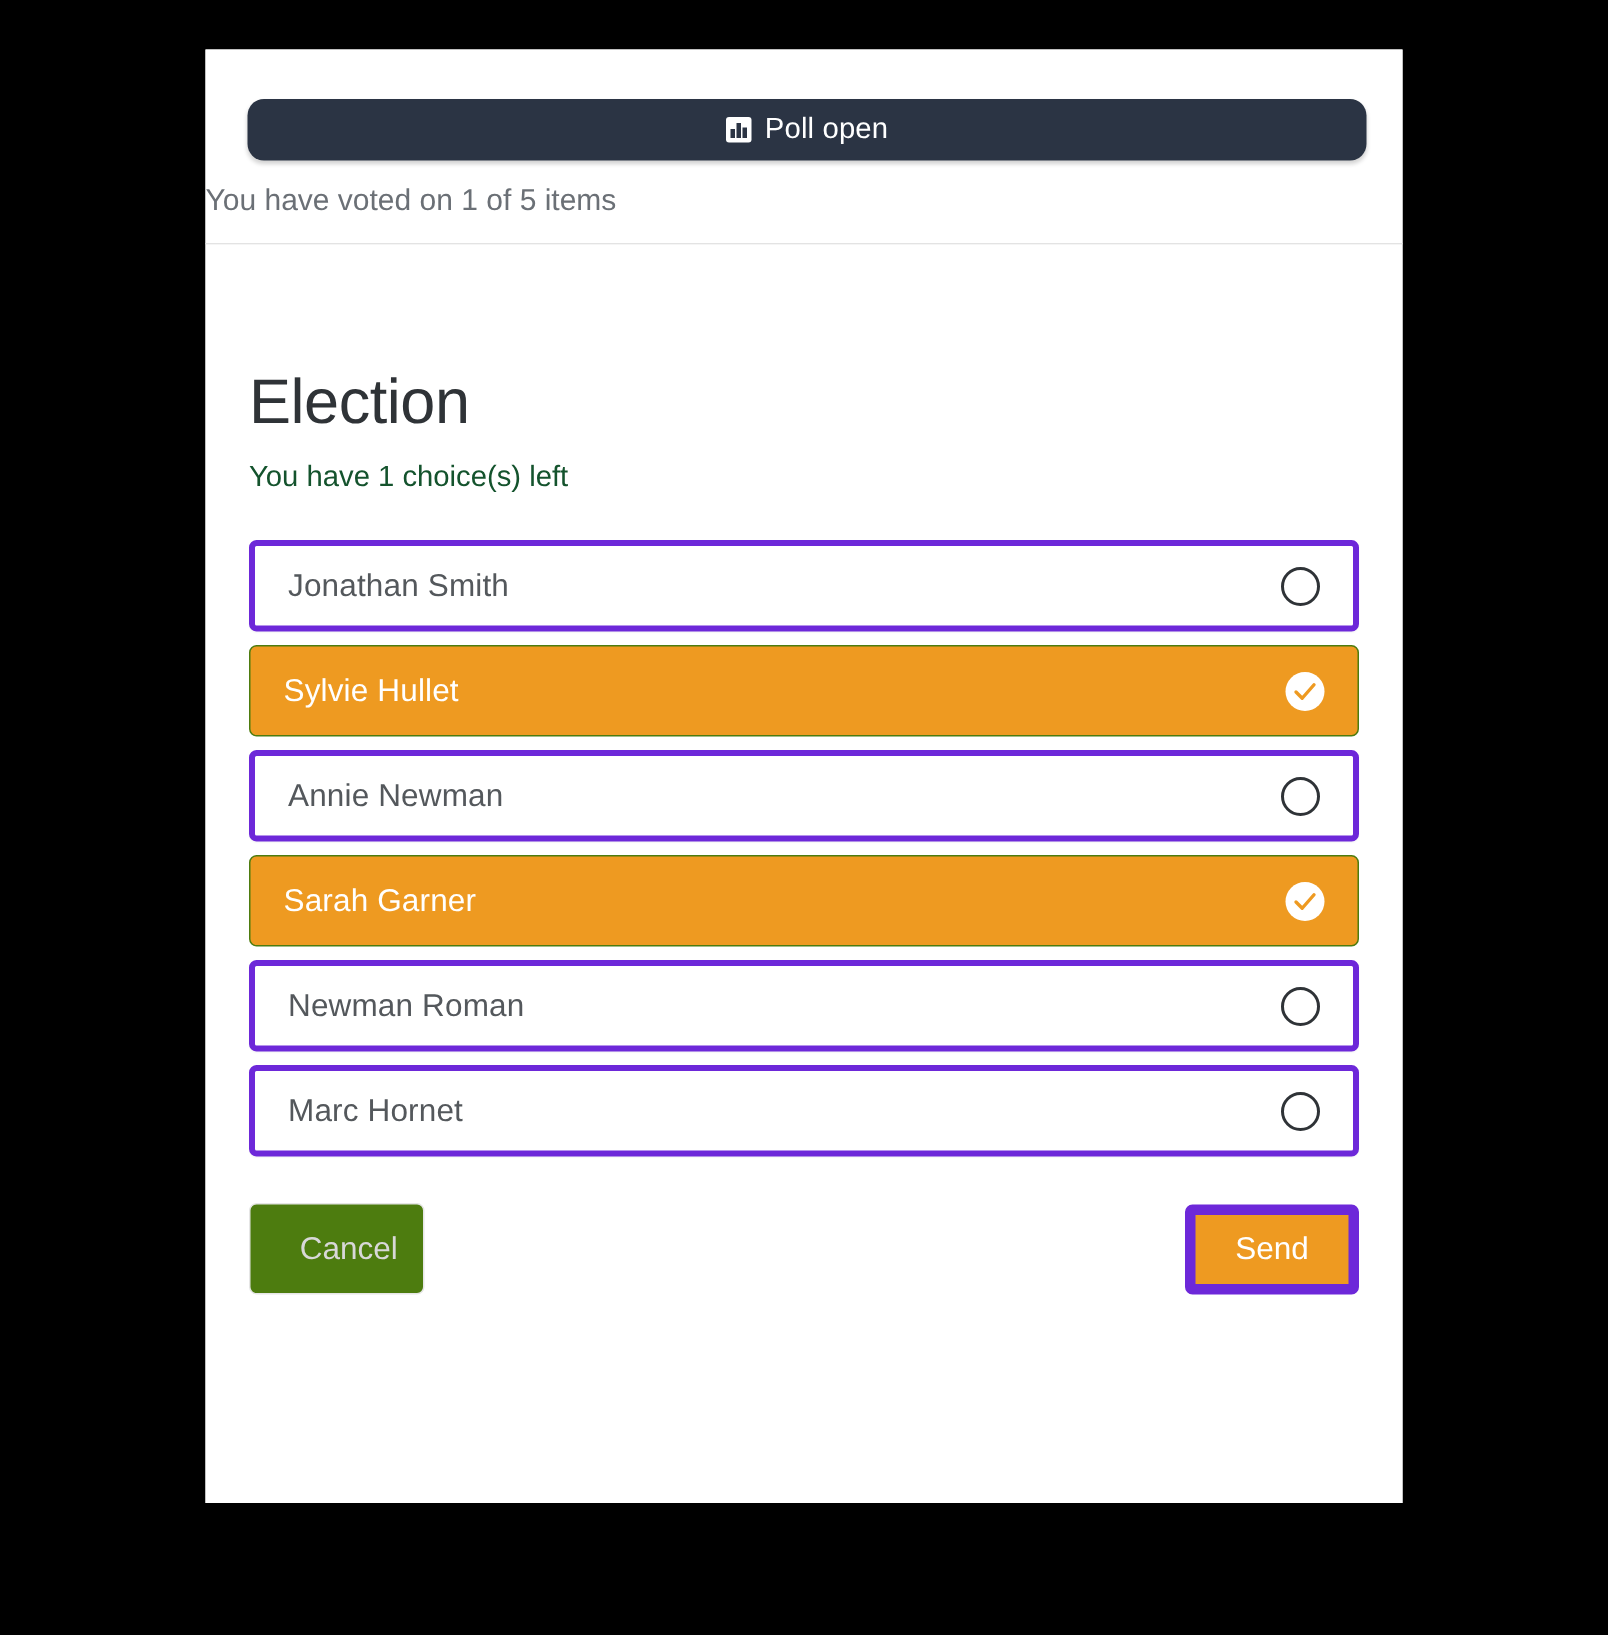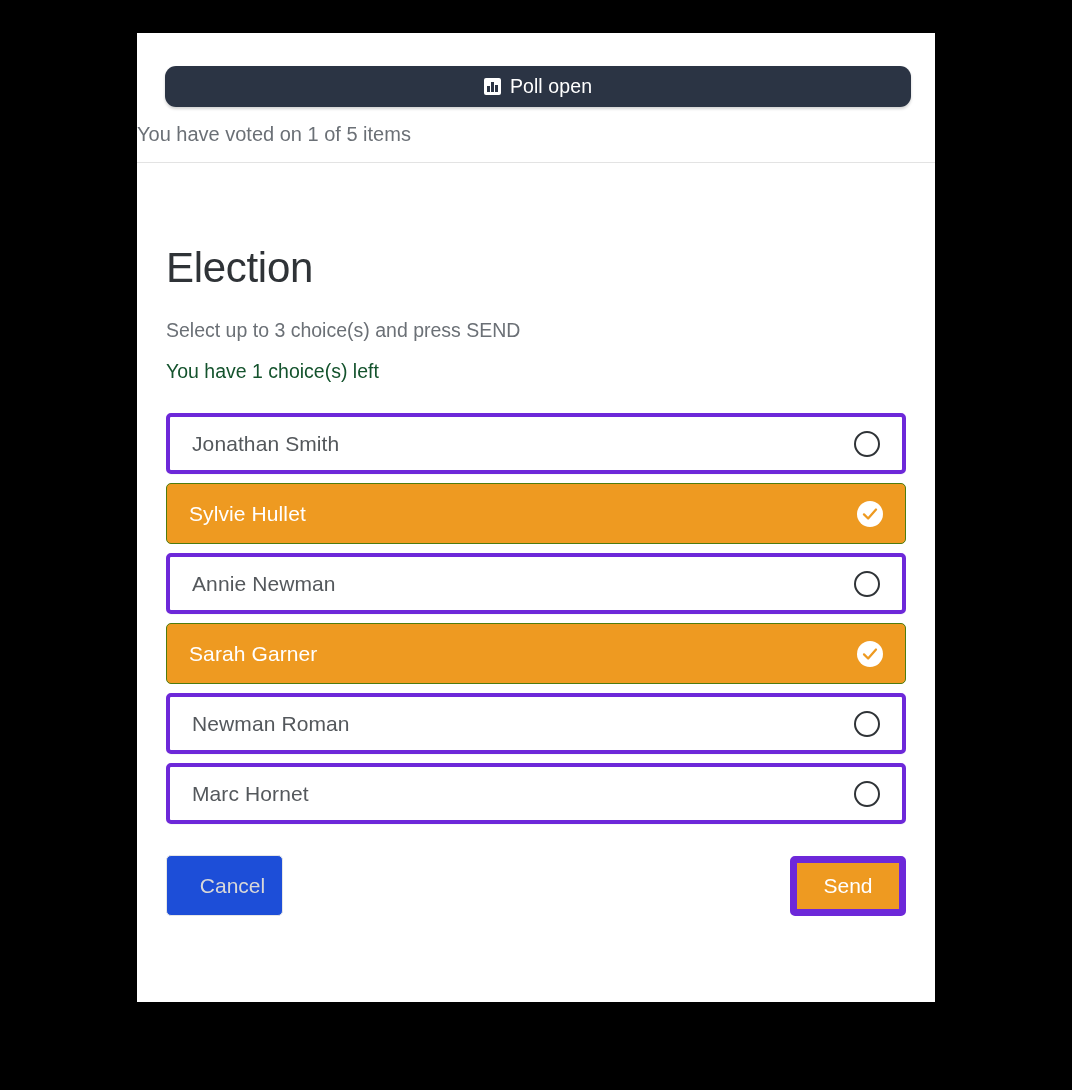--- a/index.html
+++ b/index.html
@@ -211,21 +211,21 @@
     cursor: pointer;
     font-family: "Liberation Sans", sans-serif;
     display: flex;
     align-items: center;
     justify-content: center;
   }
 
   .btn-cancel {
     width: 117px;
     height: 61px;
-    background: #1d4ed8;
+    background: #4d7c0f;
     border: 1px solid #e6e6e6;
     color: #d8d8d8;
     padding-left: 16px;
   }
 
   .btn-send {
     width: 116px;
     height: 60px;
     background: #ee9a21;
     border: 7px solid #6d28d9;
@@ -253,21 +253,20 @@
       <div class="voted-line">You have voted on 1 of 5 items</div>
 
       <div class="header-divider"></div>
       <div class="header-shadow"></div>
     </div>
 
     <div class="poll-body">
 
       <h1 class="poll-title">Election</h1>
 
-      <div class="poll-instruction">Select up to 3 choice(s) and press SEND</div>
 
       <div class="poll-remaining">You have 1 choice(s) left</div>
 
       <div class="options" id="options-list">
           <div class="option unselected">
             <span class="option-label">Jonathan Smith</span>
             <span class="marker empty"></span>
           </div>
           <div class="option selected">
             <span class="option-label">Sylvie Hullet</span>

